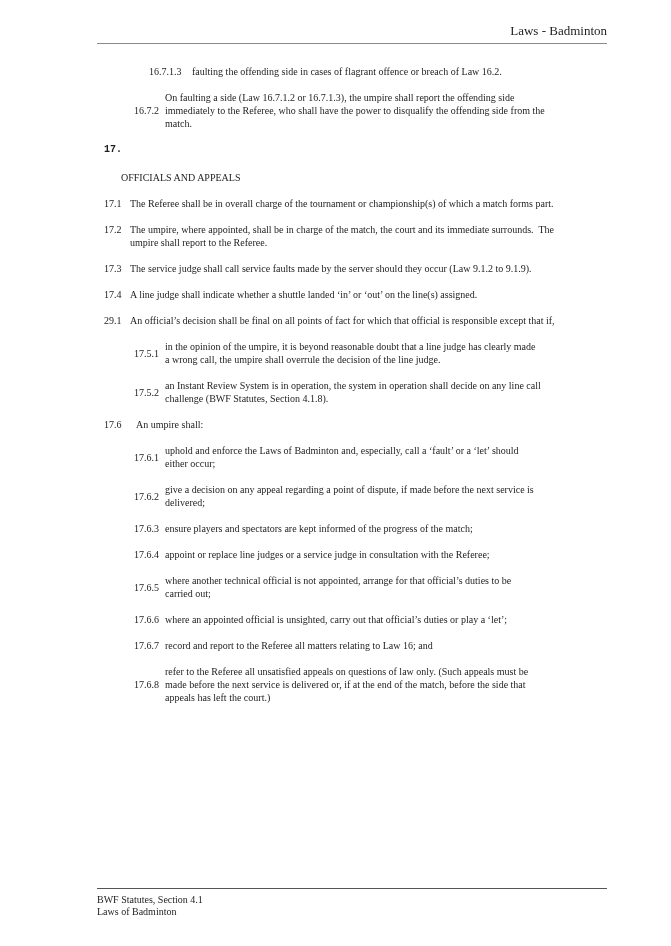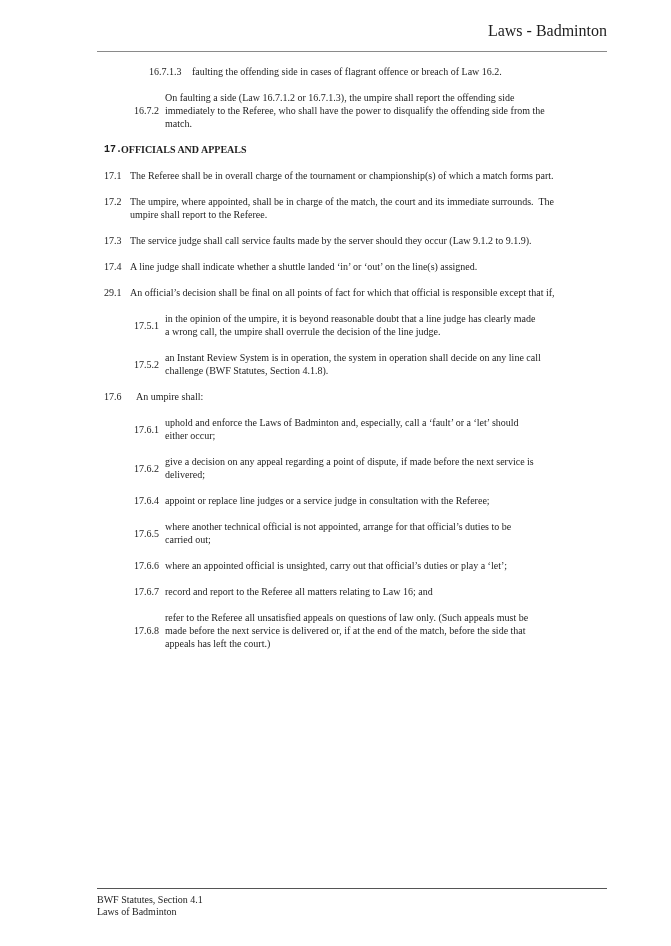--- a/index.html
+++ b/index.html
@@ -12,34 +12,34 @@
     position: relative;
     width: 671px; height: 946px;
     background: #ffffff;
     color: #1d1d1d;
     overflow: hidden;
   }
   .header {
     position: absolute;
     left: 97px; top: 24px; width: 510px;
     text-align: right;
-    font-size: 16px; line-height: 13px;
+    font-size: 13px; line-height: 13px;
     border-bottom: 1px solid #8a8a8a;
-    padding-bottom: 14px;
+    padding-bottom: 6px;
   }
   .content {
     position: absolute;
     left: 104px; top: 65px; width: 512px;
     font-size: 10px; line-height: 13px;
   }
   .para { display: flex; margin-bottom: 13px; }
   .num  { flex: 0 0 auto; white-space: pre; }
   .txt  { white-space: pre; }
   .l0 .num { width: 17px; font-weight: bold; font-family: Liberation Mono, monospace; }
-  .l0 .txt { font-weight: bold; }
+  .l0 .txt { font-weight: normal; margin-top: 28px; }
   .l1 .num { width: 26px; }
   .l2 { margin-left: 30px; align-items: center; }
   .l2 .num { width: 31px; }
   .l3 { margin-left: 45px; }
   .l3 .num { width: 43px; }
   .num-wide .num { width: 32px; }
   .footer {
     position: absolute;
     left: 97px; top: 888px; width: 510px;
     border-top: 1px solid #555555;
@@ -123,20 +123,24 @@
       <span class="txt">uphold and enforce the Laws of Badminton and, especially, call a ‘fault’ or a ‘let’ should
 either occur;</span>
     </div>
 
     <div class="para l2">
       <span class="num">17.6.2</span>
       <span class="txt">give a decision on any appeal regarding a point of dispute, if made before the next service is
 delivered;</span>
     </div>
 
+    <div class="para l2">
+      <span class="num">17.6.3</span>
+      <span class="txt">ensure players and spectators are kept informed of the progress of the match;</span>
+    </div>
 
     <div class="para l2">
       <span class="num">17.6.4</span>
       <span class="txt">appoint or replace line judges or a service judge in consultation with the Referee;</span>
     </div>
 
     <div class="para l2">
       <span class="num">17.6.5</span>
       <span class="txt">where another technical official is not appointed, arrange for that official’s duties to be
 carried out;</span>

